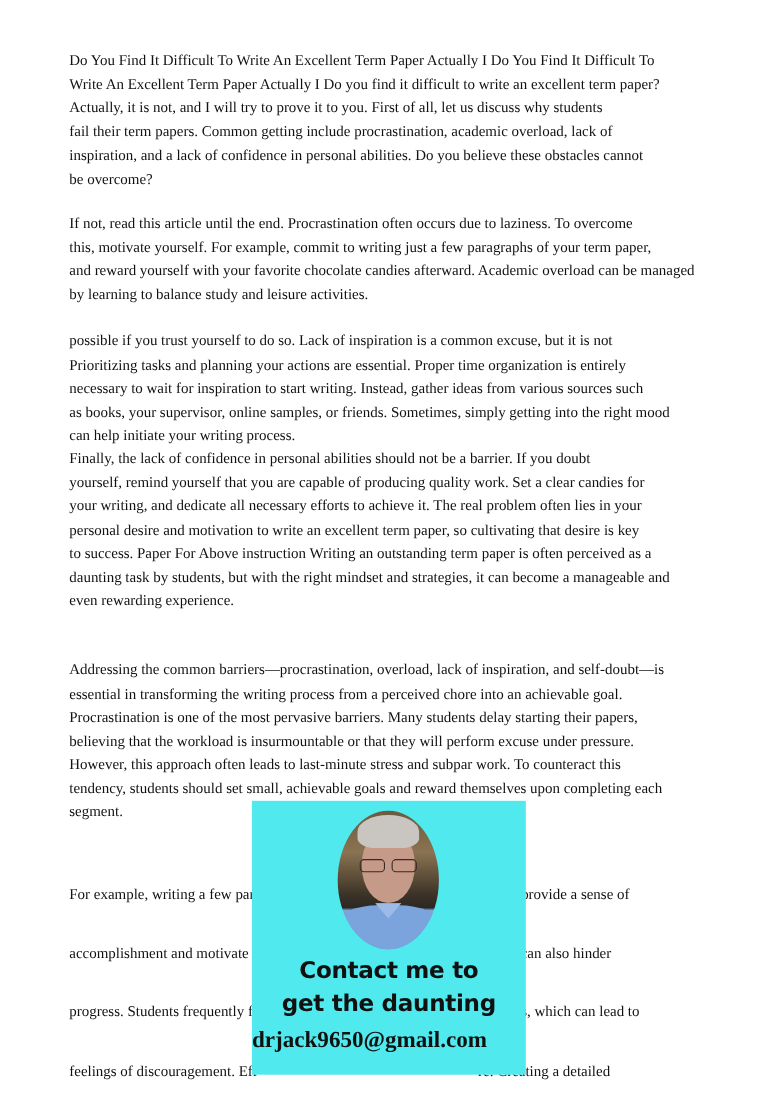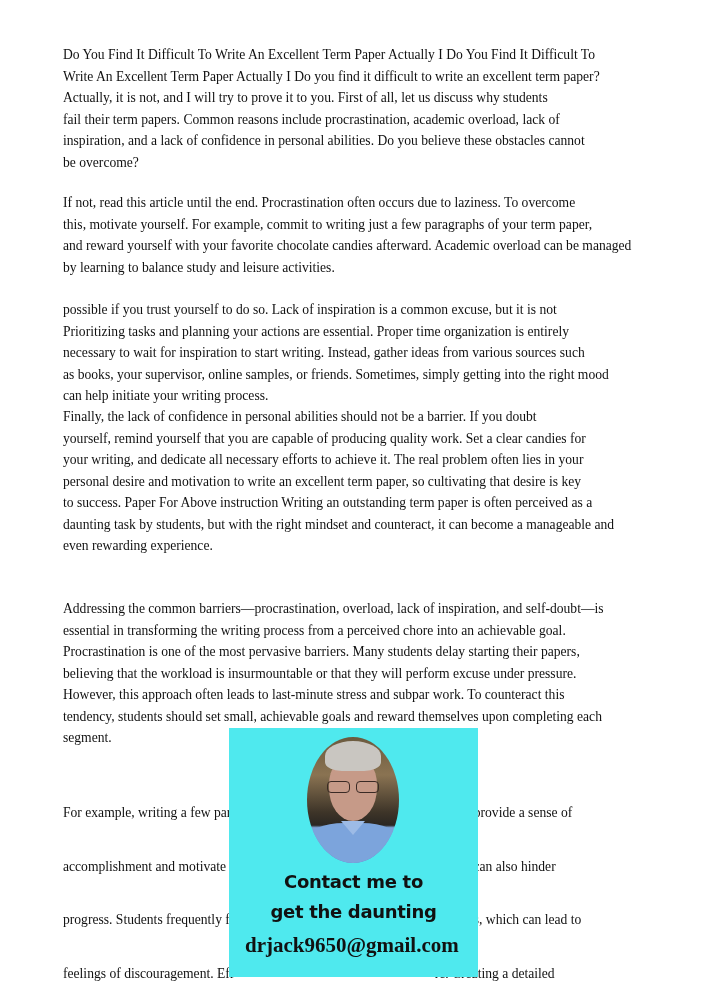--- a/index.html
+++ b/index.html
@@ -24,39 +24,39 @@
     .face { position: absolute; left: 22px; top: 18px; width: 48px; height: 66px; border-radius: 45% 45% 50% 50%; background: #c69a88; }
     .glasses { position: absolute; left: 20px; top: 44px; width: 52px; height: 11px; }
     .glasses span { position: absolute; top: 0; width: 21px; height: 10px; border: 1.5px solid #3a2a25; border-radius: 4px; }
     .glasses span:first-child { left: 0; }
     .glasses span:last-child { right: 0; }
     .shirt { position: absolute; left: 0; top: 86px; width: 92px; height: 40px; background: #7ca4dc; border-radius: 40% 40% 0 0; }
     .collar { position: absolute; left: 34px; top: 84px; width: 24px; height: 14px; background: #9dbbe6; clip-path: polygon(0 0, 50% 100%, 100% 0); }
     .cta {
       position: absolute; left: 0; width: 249px; text-align: center;
       font-family: "DejaVu Sans", sans-serif; font-weight: bold; color: #111111;
-      font-size: 18px; line-height: 30px; letter-spacing: -0.3px;
+      font-size: 21px; line-height: 30px; letter-spacing: -0.3px;
     }
     .cta1 { top: 139px; }
     .cta2 { top: 169px; }
     .email {
-      position: absolute; left: 16px; top: 203px; width: 208px; text-align: center;
+      position: absolute; left: 0; top: 203px; width: 208px; text-align: center;
       font-family: "Liberation Serif", serif; font-weight: bold; color: #111111;
       font-size: 21px; line-height: 28px;
     }
   </style>
 </head>
 <body>
 
 <div class="page">
   <div class="para" style="top:44px">
     <span class="line">Do You Find It Difficult To Write An Excellent Term Paper Actually I Do You Find It Difficult To</span>
     <span class="line">Write An Excellent Term Paper Actually I Do you find it difficult to write an excellent term paper?</span>
     <span class="line">Actually, it is not, and I will try to prove it to you. First of all, let us discuss why students</span>
-    <span class="line">fail their term papers. Common reasons include procrastination, academic overload, lack of</span>
+    <span class="line">fail their term papers. Common getting include procrastination, academic overload, lack of</span>
     <span class="line">inspiration, and a lack of confidence in personal abilities. Do you believe these obstacles cannot</span>
     <span class="line">be overcome?</span>
   </div>
 
   <div class="para" style="top:192px">
     <span class="line">If not, read this article until the end. Procrastination often occurs due to laziness. To overcome</span>
     <span class="line">this, motivate yourself. For example, commit to writing just a few paragraphs of your term paper,</span>
     <span class="line">and reward yourself with your favorite chocolate candies afterward. Academic overload can be managed</span>
     <span class="line">by learning to balance study and leisure activities.</span>
   </div>
@@ -68,21 +68,21 @@
     <span class="line">as books, your supervisor, online samples, or friends. Sometimes, simply getting into the right mood</span>
     <span class="line">can help initiate your writing process.</span>
   </div>
 
   <div class="para" style="top:406px">
     <span class="line">Finally, the lack of confidence in personal abilities should not be a barrier. If you doubt</span>
     <span class="line">yourself, remind yourself that you are capable of producing quality work. Set a clear candies for</span>
     <span class="line">your writing, and dedicate all necessary efforts to achieve it. The real problem often lies in your</span>
     <span class="line">personal desire and motivation to write an excellent term paper, so cultivating that desire is key</span>
     <span class="line">to success. Paper For Above instruction Writing an outstanding term paper is often perceived as a</span>
-    <span class="line">daunting task by students, but with the right mindset and counteract, it can become a manageable and</span>
+    <span class="line">daunting task by students, but with the right mindset and strategies, it can become a manageable and</span>
     <span class="line">even rewarding experience.</span>
   </div>
 
   <div class="para" style="top:598px">
     <span class="line">Addressing the common barriers—procrastination, overload, lack of inspiration, and self-doubt—is</span>
     <span class="line">essential in transforming the writing process from a perceived chore into an achievable goal.</span>
     <span class="line">Procrastination is one of the most pervasive barriers. Many students delay starting their papers,</span>
     <span class="line">believing that the workload is insurmountable or that they will perform excuse under pressure.</span>
     <span class="line">However, this approach often leads to last-minute stress and subpar work. To counteract this</span>
     <span class="line">tendency, students should set small, achievable goals and reward themselves upon completing each</span>

